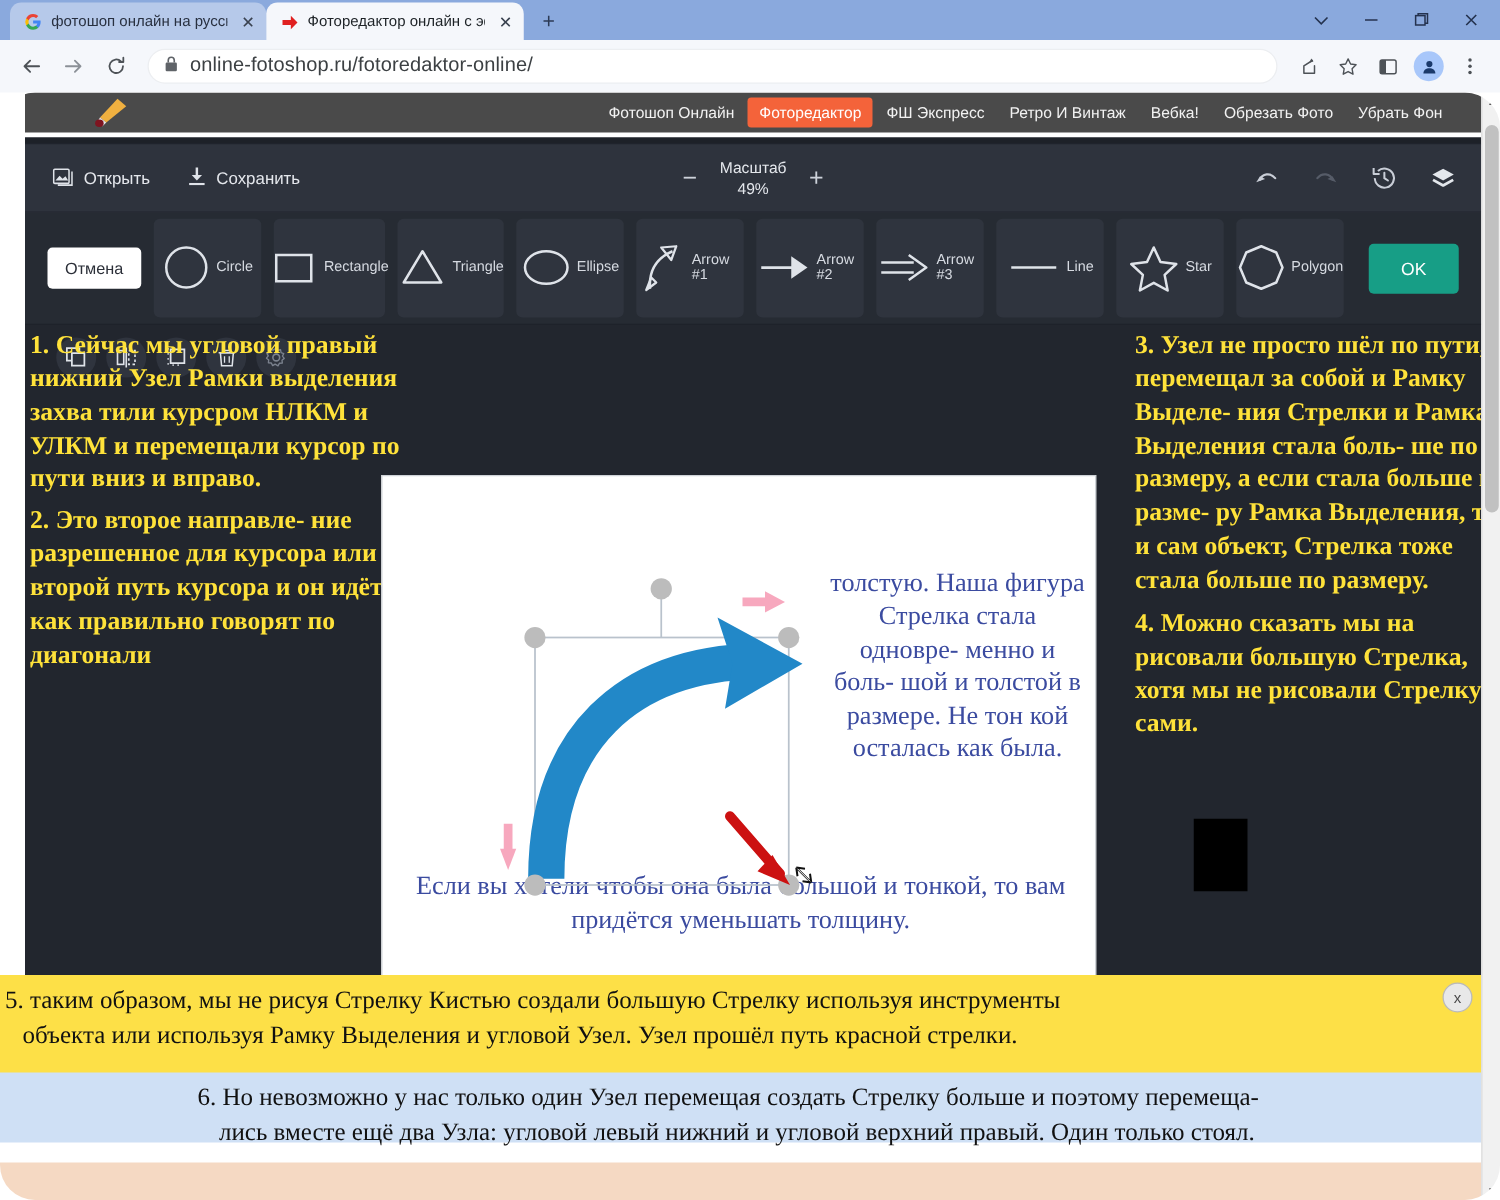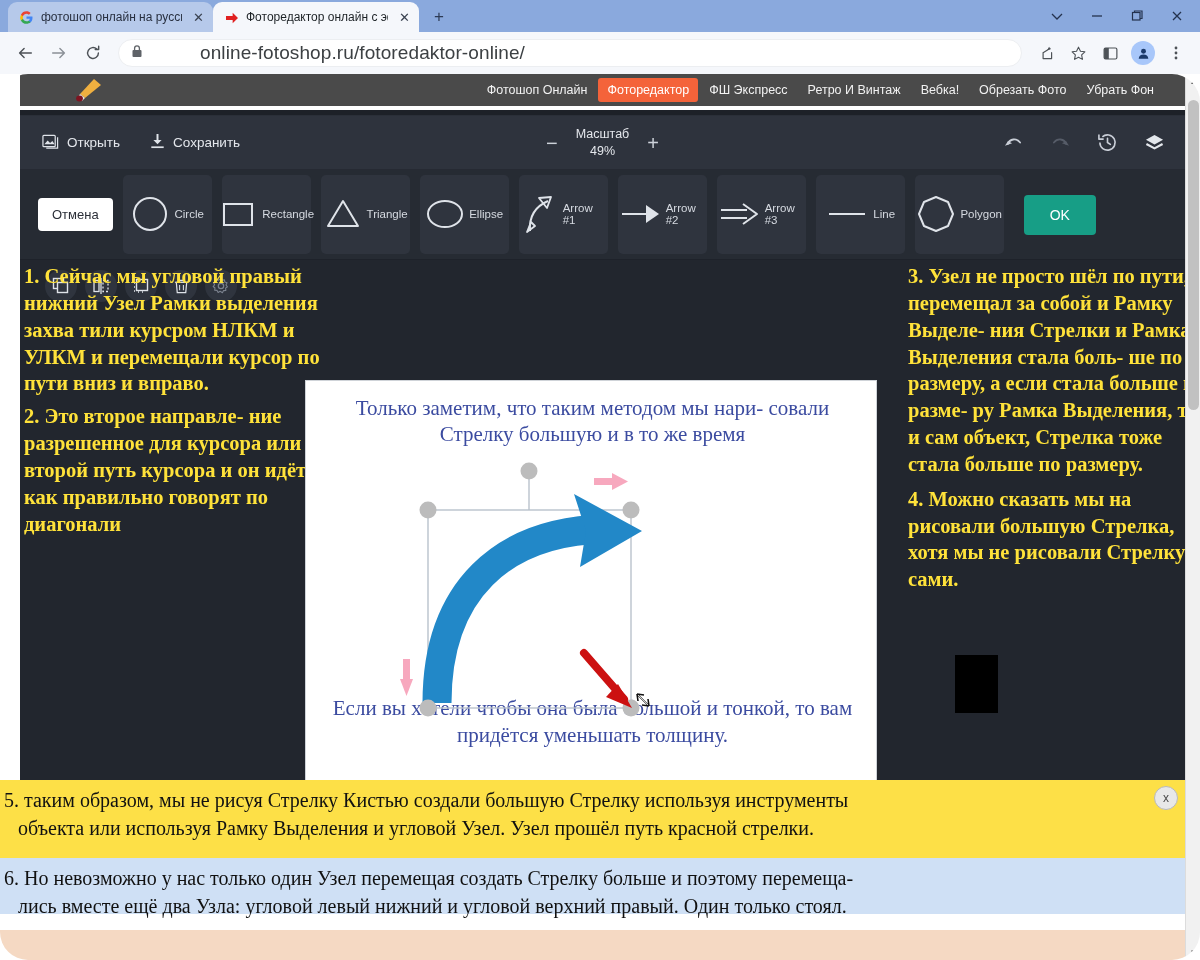--- a/index.html
+++ b/index.html
@@ -50,21 +50,21 @@
   }
   .nav-btn {
     width:32px; height:32px; display:flex; align-items:center; justify-content:center;
     color:#4d5257; cursor:pointer; border-radius:50%;
   }
   .omnibox {
     flex:1; height:28px; background:#fff; border-radius:14px;
     display:flex; align-items:center; gap:9px; padding:0 12px; margin:0 7px;
     border:1px solid #eceef1;
   }
-  .omni-url { font-size:19px; color:#3c4043; letter-spacing:.1px;margin-left:48px; }
+  .omni-url { font-size:16px; color:#3c4043; letter-spacing:.1px; }
   .tb-icon {
     width:30px; height:30px; display:flex; align-items:center; justify-content:center;
     color:#4d5257; cursor:pointer;
   }
   .avatar-btn {
     width:24px; height:24px; border-radius:50%; background:#a8c7fa;
     display:flex; align-items:center; justify-content:center; margin:0 4px; cursor:pointer;
   }
 
   
@@ -197,20 +197,21 @@
     position:absolute; left:0; top:706px; width:1185px; height:88px;
     background:#fde047; padding:6px 16px 0 4px;
     font-family:"Liberation Serif", serif; font-size:20px; color:#111;
     line-height:1.42;
   }
   .para-blue {
     position:absolute; left:0; top:784px; width:1185px; height:56px;
     background:#cfe0f5; padding:6px 24px 0 4px;
     font-family:"Liberation Serif", serif; font-size:20px; color:#111;
     line-height:1.42;
+    text-align:center;
   }
   .para-blue .line2, .para-grey .line2 { padding-left:14px; }
   .page-bottom {
     position:absolute; left:0; top:856px; width:1185px; height:30px;
     background:#f5d9c3;
   }
   .close-x {
     position:absolute; right:22px; top:712px; width:24px; height:24px;
     border-radius:50%; background:#e8e8e8; border:1px solid #b9b9b9;
     display:flex; align-items:center; justify-content:center;
@@ -491,20 +492,28 @@
 
         <div class="shape-cell">
           <span>
             <svg width="44" height="40" viewBox="0 0 44 40">
                 <line x1="4" y1="20" x2="40" y2="20" stroke="#dfe3e9" stroke-width="2"></line>
               </svg>
           </span>
           <span class="shape-lbl">Line</span>
         </div>
 
+        <div class="shape-cell">
+          <span>
+            <svg width="42" height="40" viewBox="0 0 42 40">
+                <path d="M21 4l5.4 11.6 12.6 1.6-9.3 8.7 2.4 12.5L21 32.3 9.9 38.4l2.4-12.5-9.3-8.7 12.6-1.6z" stroke="#dfe3e9" stroke-width="2" fill="none" stroke-linejoin="round"></path>
+              </svg>
+          </span>
+          <span class="shape-lbl">Star</span>
+        </div>
 
         <div class="shape-cell">
           <span>
             <svg width="40" height="40" viewBox="0 0 40 40">
                 <path d="M20 3l12 5 5 12-5 12-12 5-12-5-5-12 5-12z" stroke="#dfe3e9" stroke-width="2" fill="none" stroke-linejoin="round"></path>
               </svg>
           </span>
           <span class="shape-lbl">Polygon</span>
         </div>
 
@@ -551,21 +560,21 @@
         <div class="note-p">2. Это второе направле- ние разрешенное для курсора или второй путь курсора и он идёт как правильно говорят по диагонали</div>
       </div>
 
       <div class="note-col right">
         <div class="note-p">3. Узел не просто шёл по пути, а перемещал за собой и Рамку Выделе- ния Стрелки и Рамка Выделения стала боль- ше по размеру, а если стала больше по разме- ру Рамка Выделения, то и сам объект, Стрелка тоже стала больше по размеру.</div>
         <div class="note-p">4. Можно сказать мы на рисовали большую Стрелка, хотя мы не рисовали Стрелку сами.</div>
       </div>
       <div class="black-patch"></div>
 
       <div class="canvas-wrap">
-        <div class="canvas-text ct-top">Только заметим, что таким методом мы нари- совали Стрелку большую и в то же время</div>
+        <div class="canvas-text ct-right">толстую. Наша фигура Стрелка стала одновре- менно и боль- шой и толстой в размере. Не тон кой осталась как была.</div>
         <div class="canvas-text ct-bottom">Если вы хотели чтобы она была большой и тонкой, то вам придётся уменьшать толщину.</div>
 
         <svg width="572" height="425" viewBox="0 0 572 425" style="position:absolute;left:0;top:0;pointer-events:none">
 
           <rect x="122" y="129" width="203" height="198" stroke="#b9c2cc" stroke-width="1.4" fill="none"></rect>
 
           <line x1="223" y1="129" x2="223" y2="90" stroke="#b9c2cc" stroke-width="1.4"></line>
 
           <path d="M131 322 C131 210 196 150 300 148" stroke="#2288c8" stroke-width="29" fill="none" stroke-linecap="butt"></path>
           <path d="M268 113 L336 150 L274 186 L280 150 Z" fill="#2288c8"></path>

